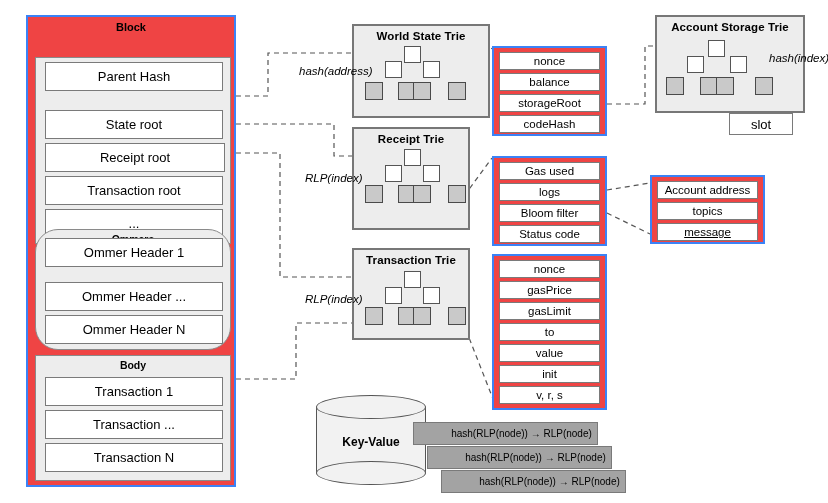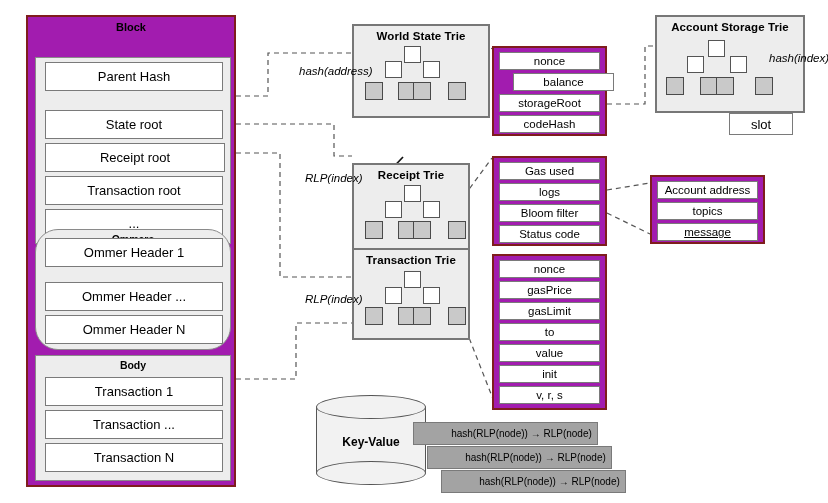--- a/index.html
+++ b/index.html
@@ -6,21 +6,21 @@
   body{width:828px;height:503px;position:relative;overflow:hidden;
        font-family:"Liberation Sans","DejaVu Sans",sans-serif;
        -webkit-font-smoothing:antialiased;}
 
   #svg-layer{position:absolute;left:0;top:0;width:828px;height:503px;
              pointer-events:none;z-index:1;}
 
   .abs{position:absolute;box-sizing:border-box;z-index:2;}
 
   
-  .group{background:#a21caf;border:2px solid #7f1d1d;box-sizing:border-box;}
+  .group{background:#ef4444;border:2px solid #3b82f6;box-sizing:border-box;}
   .group-title{text-align:center;font-weight:bold;font-size:11px;color:#000;
                line-height:15px;}
 
   
   .field{background:#ffffff;border:1.5px solid #7a7a7a;box-sizing:border-box;
          display:flex;align-items:center;justify-content:center;
          font-size:13px;color:#000;}
   .field.small{font-size:11.5px;}
 
   
@@ -194,21 +194,21 @@
   <div class="node" style="left:50px;top:20px;"></div>
   <div class="node" style="left:31px;top:35px;"></div>
   <div class="node" style="left:69px;top:35px;"></div>
   <div class="leaf" style="left:11px;top:56px;"></div>
   <div class="leaf" style="left:44px;top:56px;"></div>
   <div class="leaf" style="left:59px;top:56px;"></div>
   <div class="leaf" style="left:94px;top:56px;"></div>
 </div>
 <div class="abs annot" style="left:299px;top:65px;">hash(address)</div>
 
-<div class="abs trie" id="receipt-trie" style="left:352px;top:127px;width:118px;height:103px;margin-top:36px;">
+<div class="abs trie" id="receipt-trie" style="left:352px;top:127px;width:118px;height:103px;">
   <div class="trie-title">Receipt Trie</div>
   <div class="node" style="left:50px;top:20px;"></div>
   <div class="node" style="left:31px;top:36px;"></div>
   <div class="node" style="left:69px;top:36px;"></div>
   <div class="leaf" style="left:11px;top:56px;"></div>
   <div class="leaf" style="left:44px;top:56px;"></div>
   <div class="leaf" style="left:59px;top:56px;"></div>
   <div class="leaf" style="left:94px;top:56px;"></div>
 </div>
 <div class="abs annot" style="left:305px;top:172px;">RLP(index)</div>
@@ -233,21 +233,21 @@
   <div class="leaf" style="left:9px;top:60px;"></div>
   <div class="leaf" style="left:43px;top:60px;"></div>
   <div class="leaf" style="left:59px;top:60px;"></div>
   <div class="leaf" style="left:98px;top:60px;"></div>
 </div>
 <div class="abs annot" style="left:761px;top:52px;margin-left:8px;">hash(index)</div>
 <div class="abs field" style="left:729px;top:113px;width:64px;height:22px;">slot</div>
 
 <div class="abs group" id="account-state-panel" style="left:492px;top:46px;width:115px;height:90px;">
   <div class="field small" style="position:absolute;left:5px;top:4px;width:101px;height:18px;">nonce</div>
-  <div class="field small" style="position:absolute;left:19px;top:25px;width:101px;height:18px;">balance</div>
+  <div class="field small" style="position:absolute;left:5px;top:25px;width:101px;height:18px;">balance</div>
   <div class="field small" style="position:absolute;left:5px;top:46px;width:101px;height:18px;">storageRoot</div>
   <div class="field small" style="position:absolute;left:5px;top:67px;width:101px;height:18px;">codeHash</div>
 </div>
 
 <div class="abs group" id="receipt-panel" style="left:492px;top:156px;width:115px;height:90px;">
   <div class="field small" style="position:absolute;left:5px;top:4px;width:101px;height:18px;">Gas used</div>
   <div class="field small" style="position:absolute;left:5px;top:25px;width:101px;height:18px;">logs</div>
   <div class="field small" style="position:absolute;left:5px;top:46px;width:101px;height:18px;">Bloom filter</div>
   <div class="field small" style="position:absolute;left:5px;top:67px;width:101px;height:18px;">Status code</div>
 </div>

